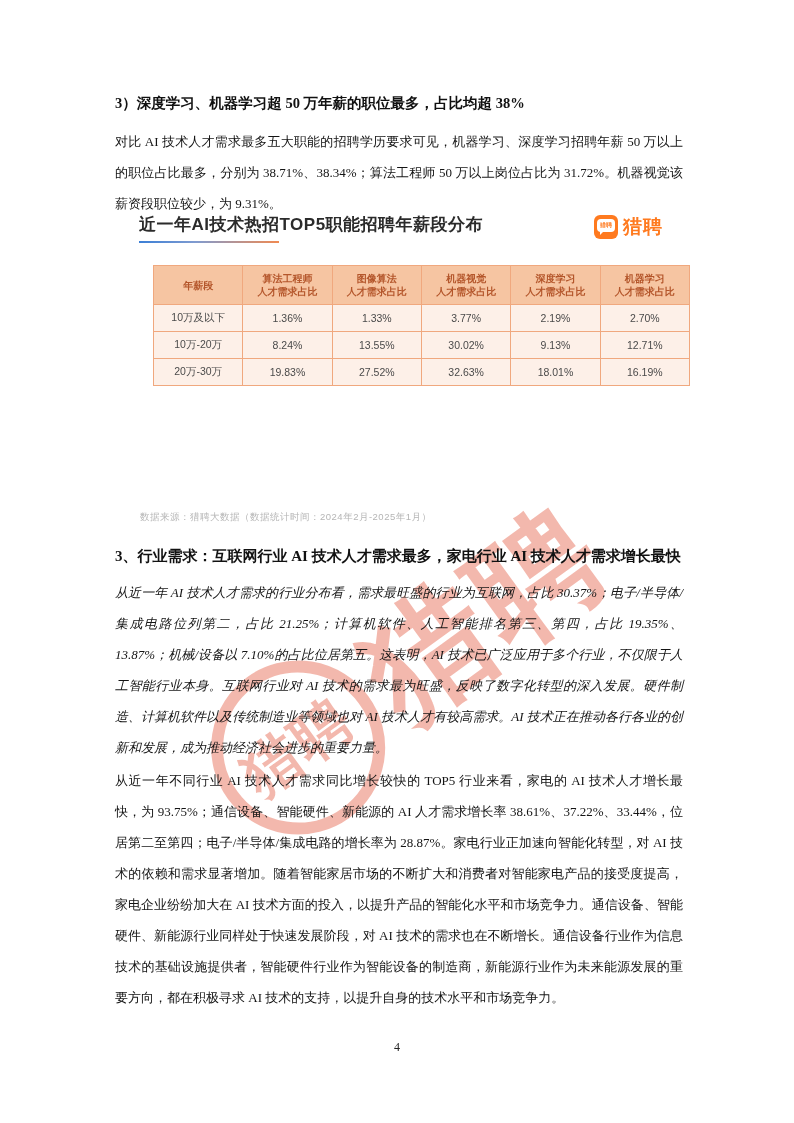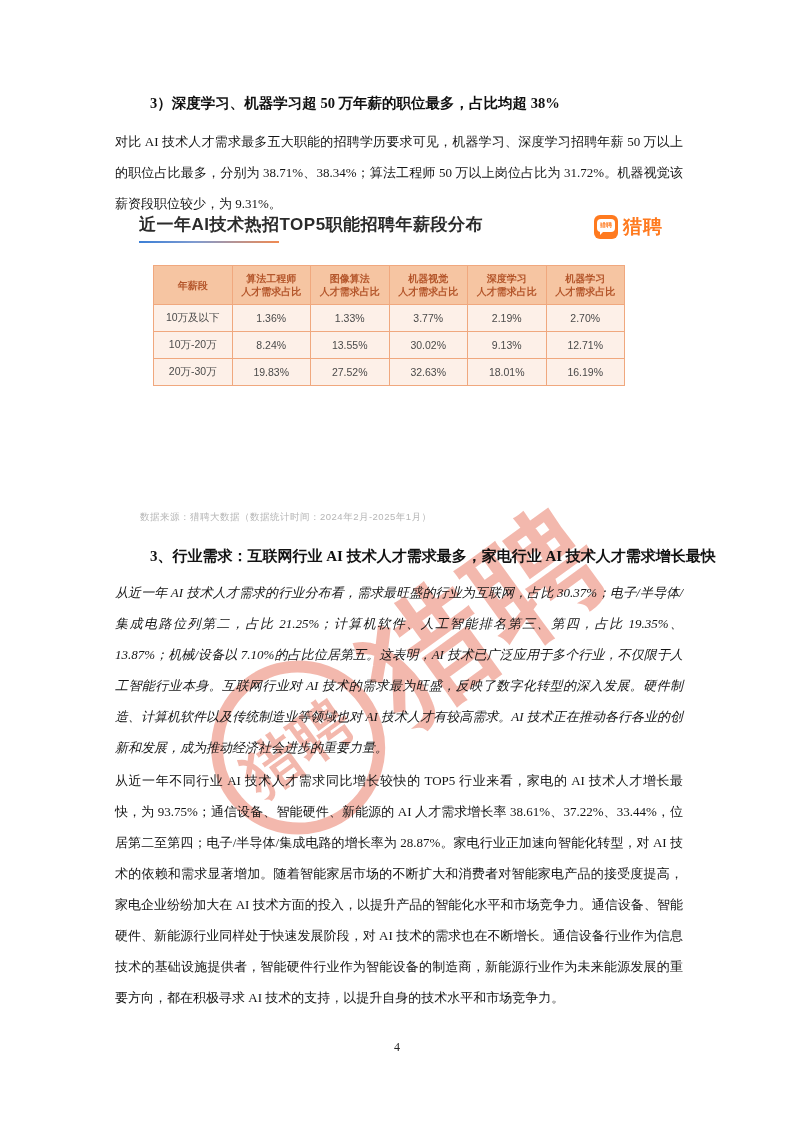--- a/index.html
+++ b/index.html
@@ -3,37 +3,37 @@
 <meta charset="utf-8">
 <style>
   html,body{margin:0;padding:0;background:#e9e9e9;}
   .page{
     position:relative;width:794px;height:1123px;margin:0 auto;background:#ffffff;
     overflow:hidden;font-family:"Liberation Serif","DejaVu Serif",serif;color:#1a1a1a;
   }
   .abs{position:absolute;}
   .content-layer{position:relative;z-index:2;}
   
-  .h-sub{left:115px;width:568px;font-weight:bold;font-size:14.5px;color:#111;margin-left:35px;}
+  .h-sub{left:115px;width:568px;font-weight:bold;font-size:14.5px;color:#111;}
   .para{left:115px;width:568px;font-size:13px;line-height:31px;text-align:justify;color:#141414;}
   
   .chart-title{left:139px;top:213px;font-family:"Liberation Sans","DejaVu Sans",sans-serif;
     font-weight:bold;font-size:17px;color:#2b2b2b;letter-spacing:.5px;}
   .title-underline{left:139px;top:241px;width:140px;height:2px;
     background:linear-gradient(90deg,#3b7fd6 0%,#7f9bd0 40%,#f08a52 100%);}
   .logo{left:594px;top:214px;display:flex;align-items:center;
     font-family:"Liberation Sans","DejaVu Sans",sans-serif;}
   .logo-icon{width:24px;height:24px;background:#ff7a1f;border-radius:6px;position:relative;flex:0 0 auto;}
   .logo-bubble{position:absolute;left:3px;top:4px;width:18px;height:13px;background:#ffffff;
     border-radius:4px;font-size:6px;font-weight:bold;color:#ff7a1f;text-align:center;line-height:13px;}
   .logo-bubble:after{content:"";position:absolute;left:3px;bottom:-3px;border:3px solid transparent;
     border-top-color:#ffffff;border-left-color:#ffffff;}
   .logo-text{margin-left:5px;font-size:19px;font-weight:bold;color:#ff7a1f;letter-spacing:1px;}
   
-  .salary-table-wrap{left:153px;top:265px;width:472px;}
+  .salary-table-wrap{left:153px;top:265px;width:537px;}
   table.salary{width:100%;border-collapse:collapse;table-layout:fixed;
     font-family:"Liberation Sans","DejaVu Sans",sans-serif;}
   table.salary th{
     background:#f6c5a2;color:#b4562b;font-weight:bold;font-size:10px;line-height:13px;
     height:38px;border:1px solid #f0a87e;white-space:pre-line;text-align:center;vertical-align:middle;padding:0 2px;}
   table.salary td{
     background:#fdf0e8;color:#4a4a4a;font-size:10.5px;height:26px;border:1px solid #f0a87e;
     text-align:center;vertical-align:middle;padding:0 2px;}
   .source-note{left:140px;top:511px;font-family:"Liberation Sans","DejaVu Sans",sans-serif;
     font-size:9.5px;color:#b5b5b5;letter-spacing:.5px;}

